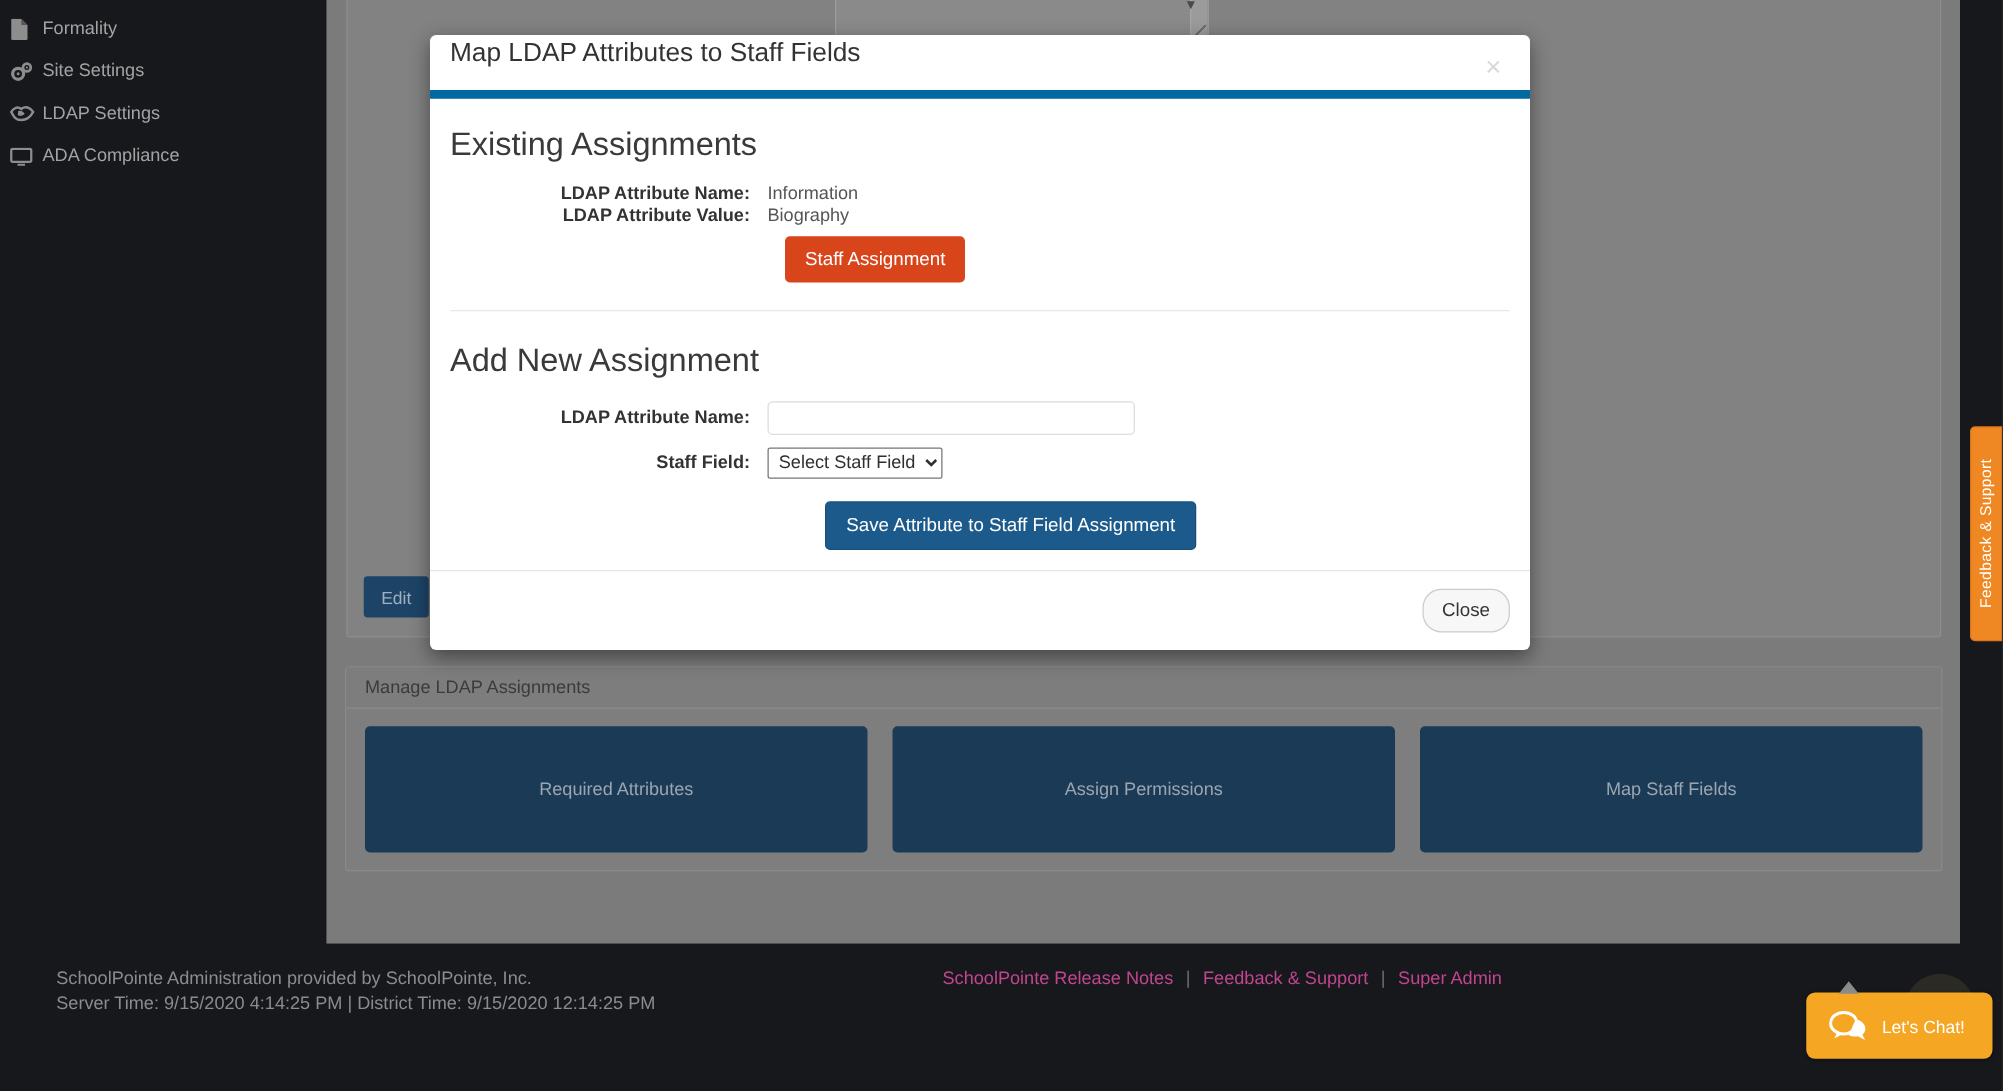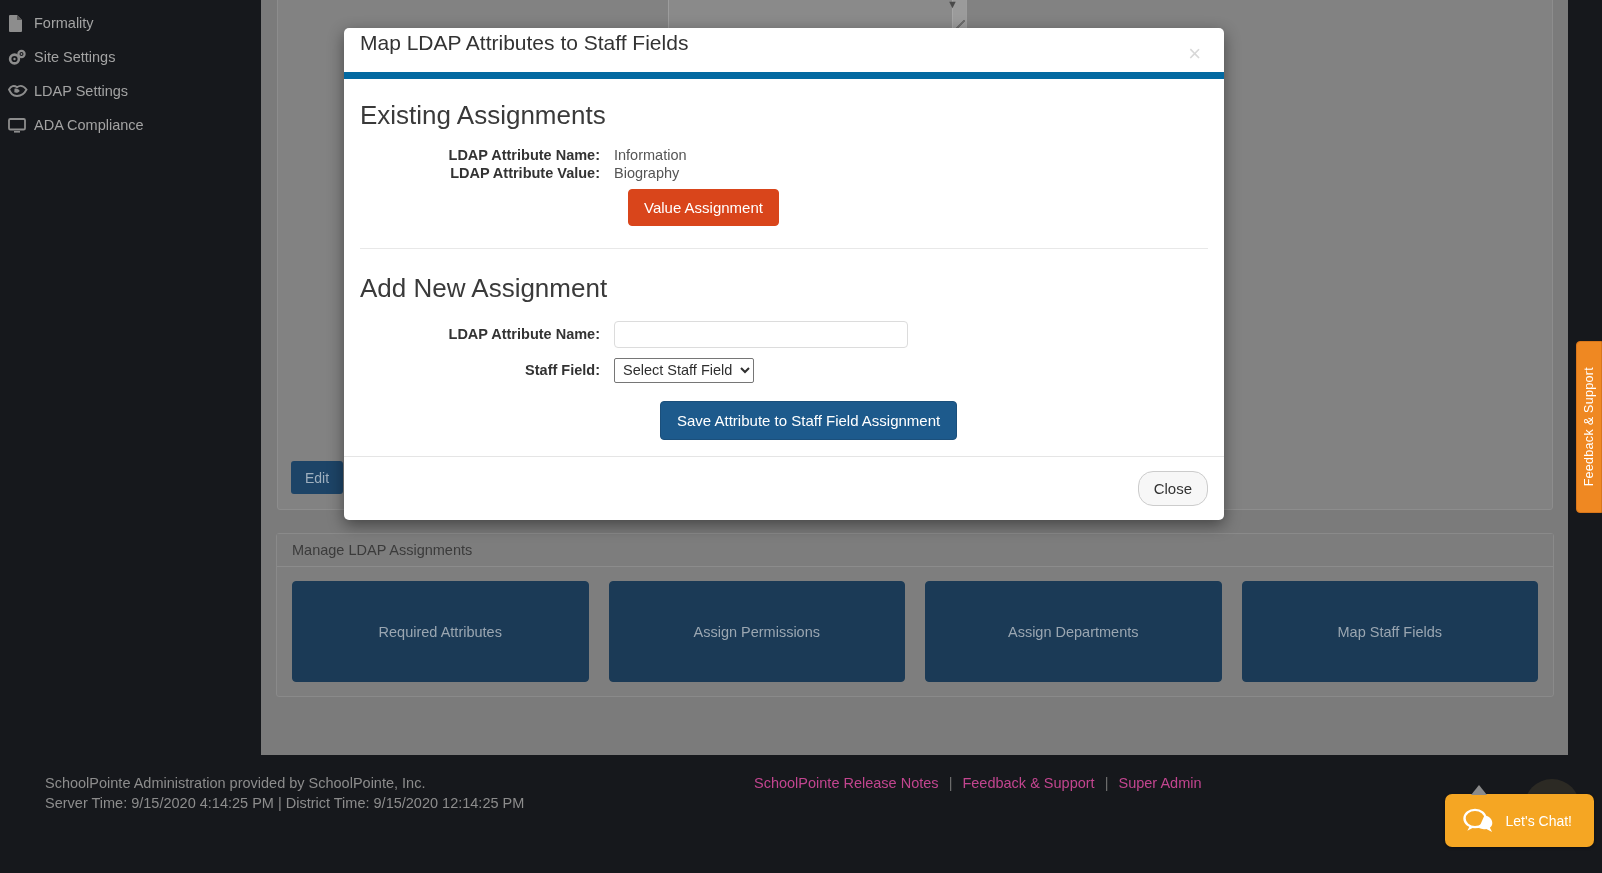--- a/index.html
+++ b/index.html
@@ -459,21 +459,20 @@
         <div class="resize"></div>
       </div>
 
       <button class="edit-btn">Edit</button>
 
       <section class="manage-card">
         <div class="manage-head">Manage LDAP Assignments</div>
         <div class="manage-body">
           <button class="big-btn">Required Attributes</button>
           <button class="big-btn">Assign Permissions</button>
-          <button class="big-btn">Assign Departments</button>
           <button class="big-btn">Map Staff Fields</button>
         </div>
       </section>
     </div>
 
     <div class="dim-right"></div>
   </div>
 
   <div class="modal">
     <div class="modal-header">
@@ -488,21 +487,21 @@
       <div class="frow">
         <div class="flabel">LDAP Attribute Name:</div>
         <div class="fvalue">Information</div>
       </div>
 
       <div class="frow">
         <div class="flabel">LDAP Attribute Value:</div>
         <div class="fvalue">Biography</div>
       </div>
 
-      <button class="btn-danger indent-btn">Value Assignment</button>
+      <button class="btn-danger indent-btn">Staff Assignment</button>
 
       <hr class="modal-divider">
 
       <h3 class="sec-title second">Add New Assignment</h3>
 
       <div class="frow input-row">
         <div class="flabel normal">LDAP Attribute Name:</div>
         <input class="txt-input" type="text" value="" placeholder="" style="">
       </div>
 

